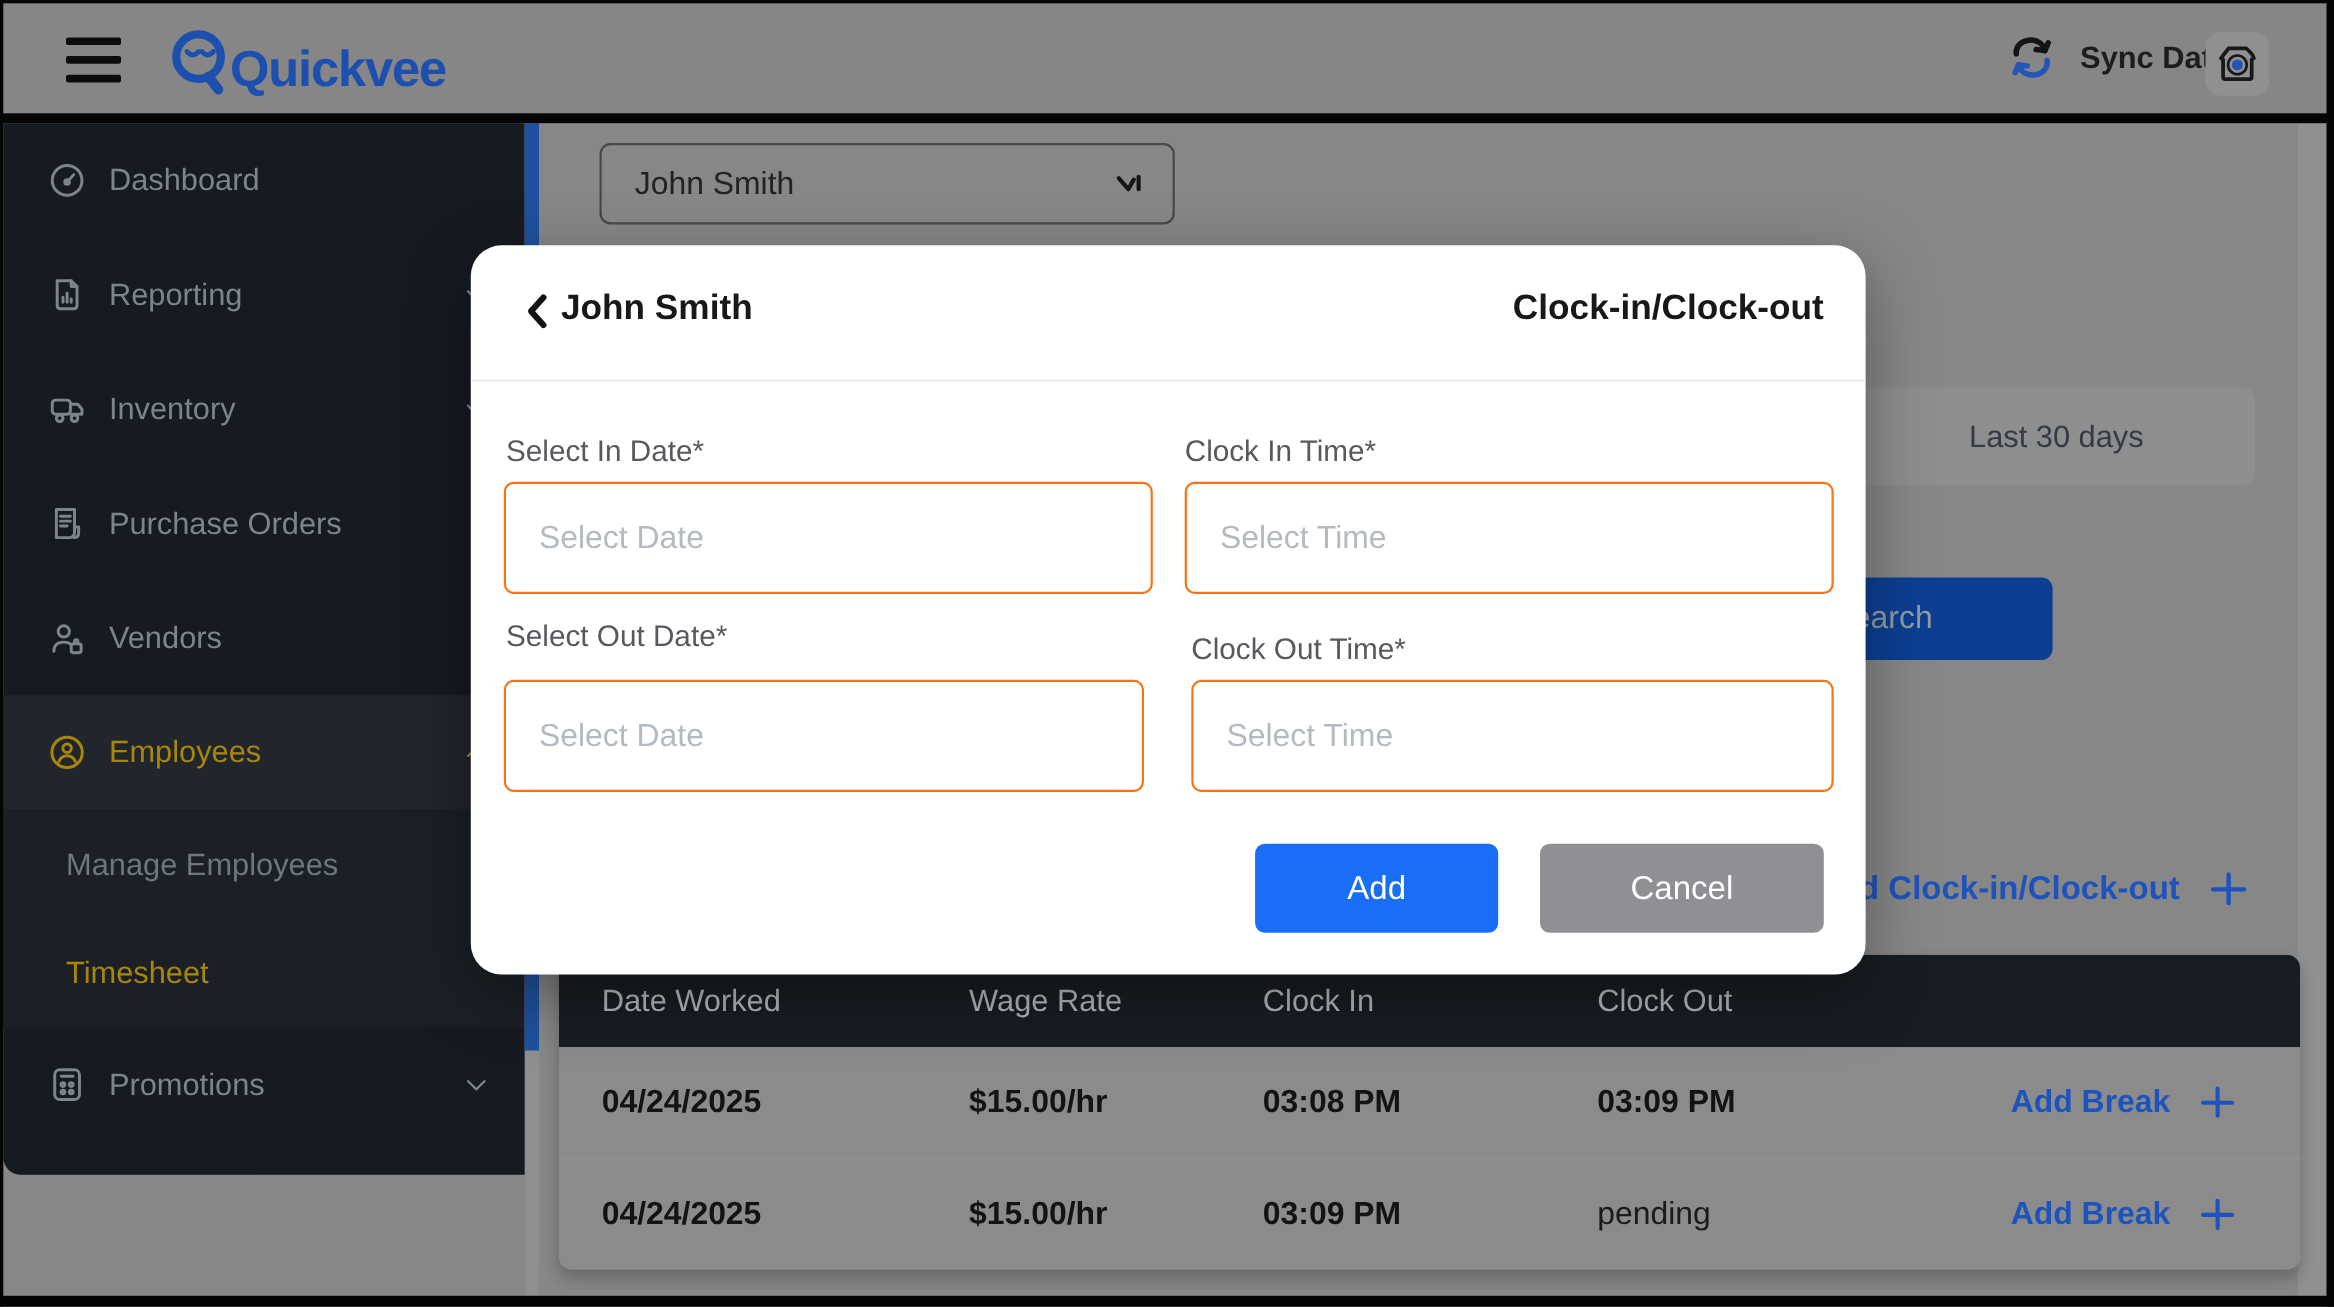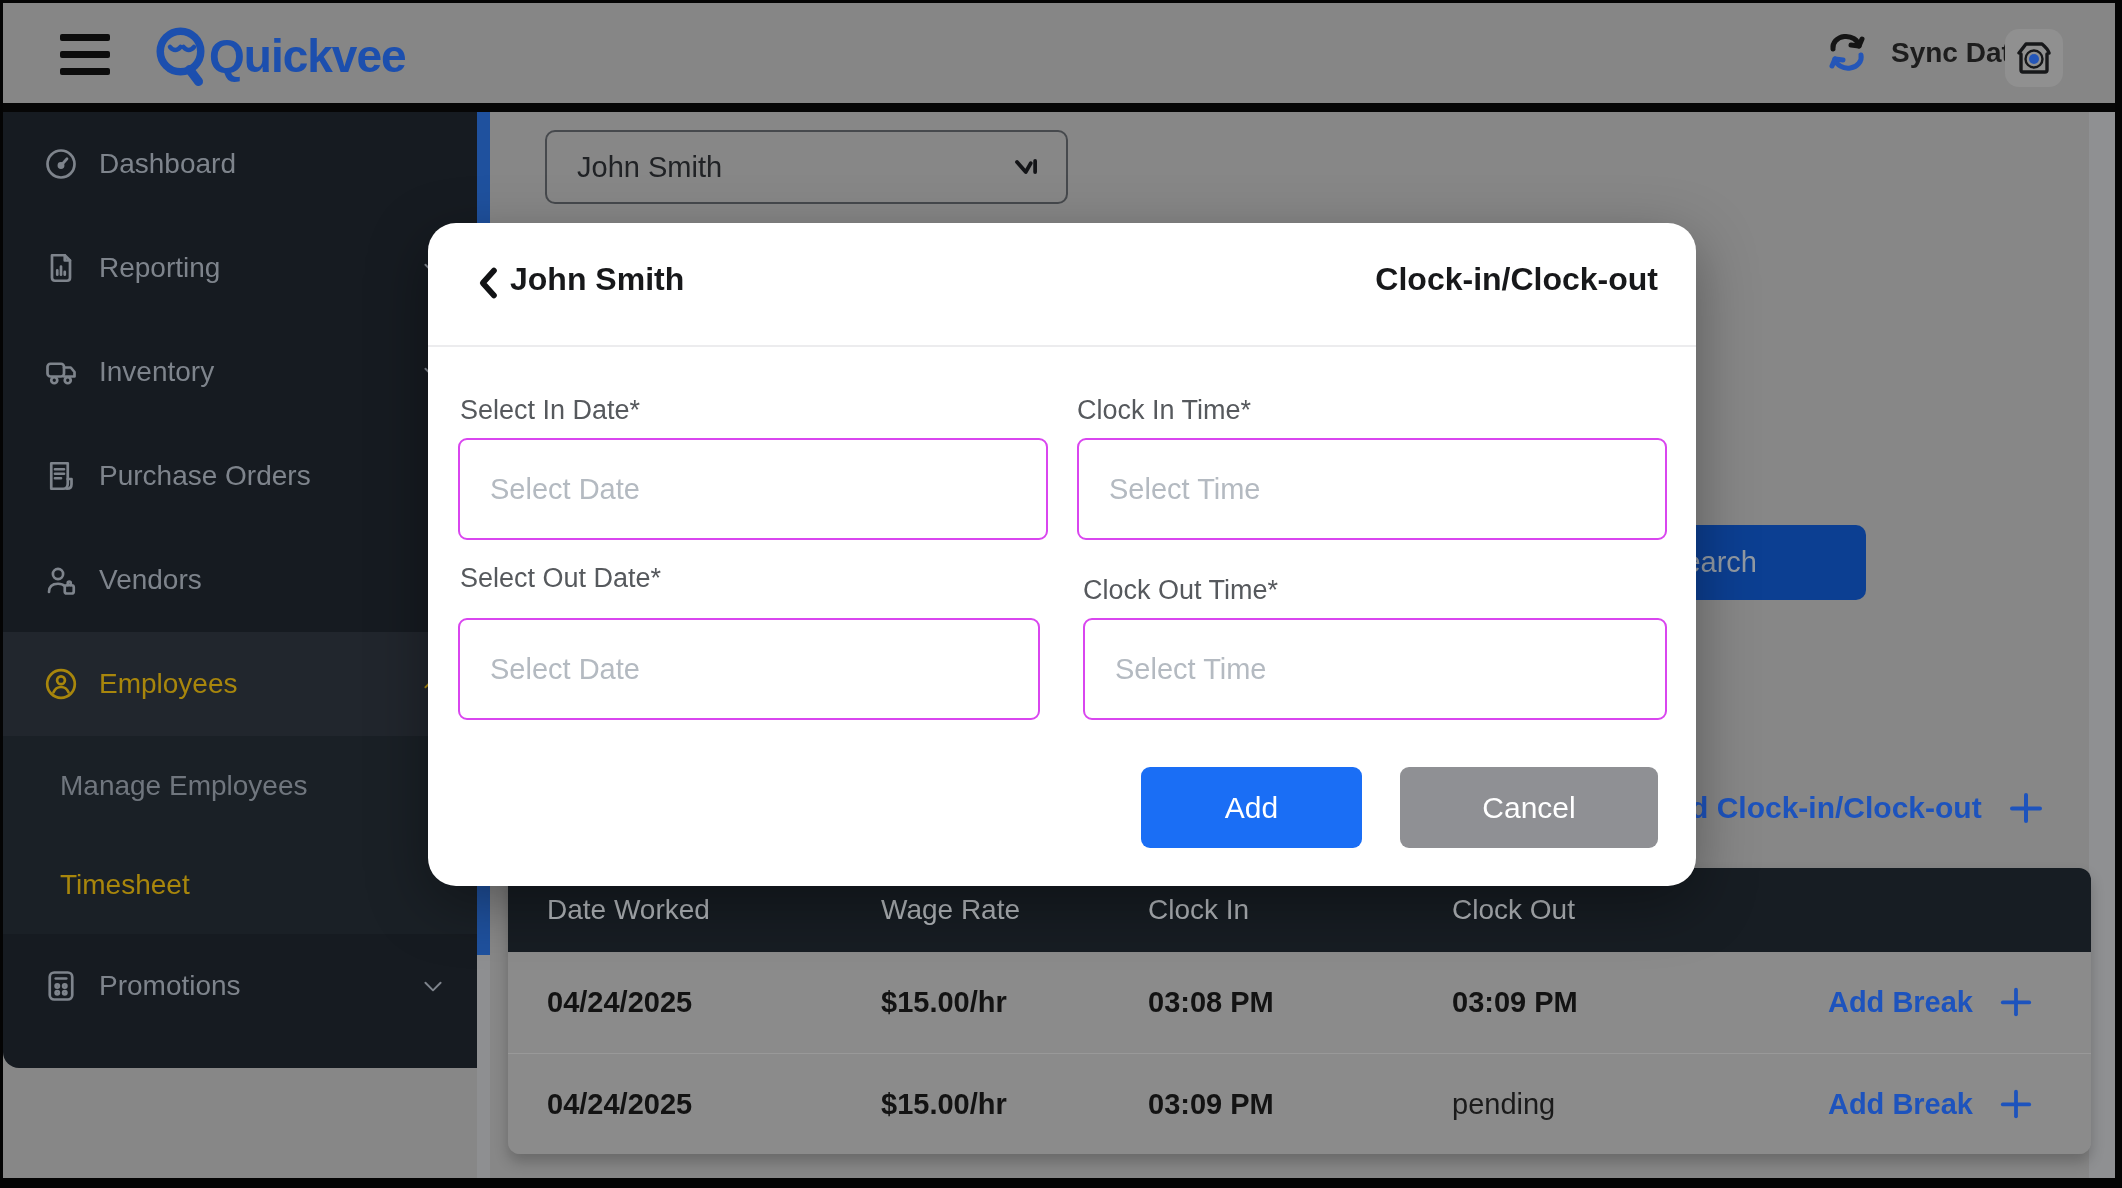--- a/index.html
+++ b/index.html
@@ -13,21 +13,21 @@
   #frame-top{left:0;top:0;width:2122px;height:3px;}
   #frame-left{left:0;top:0;width:3px;height:1188px;}
   #frame-right{right:0;top:0;width:7px;height:1188px;}
   #frame-bottom{left:0;top:1178px;width:2122px;height:10px;}
 
   
   #header{position:absolute;left:3px;top:3px;width:2112px;height:100px;background:#868686;z-index:5;}
   #header-border{position:absolute;left:0;top:103px;width:2122px;height:9px;background:#060606;z-index:6;}
   #hamburger{position:absolute;left:57px;top:31px;width:50px;height:42px;cursor:pointer;}
   #hamburger .bar{position:absolute;left:0;width:50px;height:7px;background:#0c0c0c;border-radius:2px;}
-  #logo{position:absolute;left:146px;top:20px;display:flex;align-items:center;color:#1c4fae;}
+  #logo{position:absolute;left:146px;top:20px;display:flex;align-items:flex-end;color:#1c4fae;}
   #logo .logo-text{font-size:46px;font-weight:bold;letter-spacing:-1px;margin-left:-6px;}
   #sync{position:absolute;left:1822px;top:30px;display:flex;align-items:center;gap:22px;cursor:pointer;}
   #sync .sync-label{font-size:28px;font-weight:bold;color:#1d1d1d;}
   #avatar-btn{position:absolute;left:2002px;top:26px;width:58px;height:58px;border-radius:14px;background:#909090;display:flex;align-items:center;justify-content:center;cursor:pointer;}
 
   
   #sidebar{position:absolute;left:3px;top:112px;width:477px;height:956px;background:#161b21;border-radius:0 0 0 16px;z-index:2;}
   .side-item{height:104px;display:flex;align-items:center;padding-left:40px;cursor:pointer;color:#7e848c;font-size:28px;}
   .side-item .s-icon{width:36px;height:36px;margin-right:20px;flex:0 0 auto;}
   .side-item .chev{margin-left:auto;margin-right:34px;width:26px;height:26px;}
@@ -77,21 +77,21 @@
   
   #modal{
     position:absolute;left:428px;top:223px;width:1268px;height:663px;background:#ffffff;border-radius:28px;
     z-index:20;box-shadow:0 18px 60px rgba(0,0,0,0.35);
   }
   #modal-header{position:absolute;left:0;top:0;width:100%;height:122px;border-bottom:2px solid #ececee;}
   #modal-back{position:absolute;left:46px;top:40px;width:34px;height:42px;cursor:pointer;color:#111214;}
   #modal-title{position:absolute;left:82px;top:38px;font-size:32px;font-weight:bold;color:#17181a;}
   #modal-right-title{position:absolute;right:38px;top:38px;font-size:32px;font-weight:bold;color:#17181a;}
   .field-label{position:absolute;font-size:27px;color:#56595d;}
-  .field-input{position:absolute;height:102px;border:2px solid #d946ef;border-radius:9px;background:#fff;
+  .field-input{position:absolute;height:102px;border:2px solid #f97316;border-radius:9px;background:#fff;
     font-family:"Liberation Sans",sans-serif;font-size:29px;color:#33383e;padding:0 0 0 30px;box-sizing:border-box;outline:none;width:590px;}
   .field-input::placeholder{color:#b4bac1;opacity:1;}
   #modal .btn{position:absolute;top:544px;height:81px;border:none;border-radius:9px;color:#ffffff;
     font-family:"Liberation Sans",sans-serif;font-size:30px;cursor:pointer;}
   #modal-add{left:713px;width:221px;background:#1a6ef5;}
   #modal-cancel{left:972px;width:258px;background:#8f9094;}
 
   svg{display:block;}
 </style>
 </head>
@@ -256,20 +256,28 @@
   <div id="employee-dropdown" class="page-el">
     <span>John Smith</span>
     <span class="dd-icon">
       <svg width="30" height="30" viewBox="0 0 24 24" fill="none" stroke="currentColor" stroke-width="3" stroke-linecap="round" stroke-linejoin="round">
         <path d="M4 8 L11 16 L15 9"></path>
         <path d="M18.5 7 L18.5 16"></path>
       </svg>
     </span>
   </div>
 
+  <div id="range-tabs" class="page-el">
+    <div id="range-tab-7" class="range-tab">
+      <span>Last 7 days</span>
+    </div>
+    <div id="range-tab-30" class="range-tab">
+      <span>Last 30 days</span>
+    </div>
+  </div>
 
   <div id="search-btn" class="page-el">
     <span>Search</span>
   </div>
 
   <div id="add-cico" class="page-el">
     <span class="link-label">Add Clock-in/Clock-out</span>
     <span class="plus-icon">
       <svg width="36" height="36" viewBox="0 0 36 36" fill="none" stroke="#1d53bd" stroke-width="4" stroke-linecap="round">
         <path d="M18 5 L18 31"></path>

